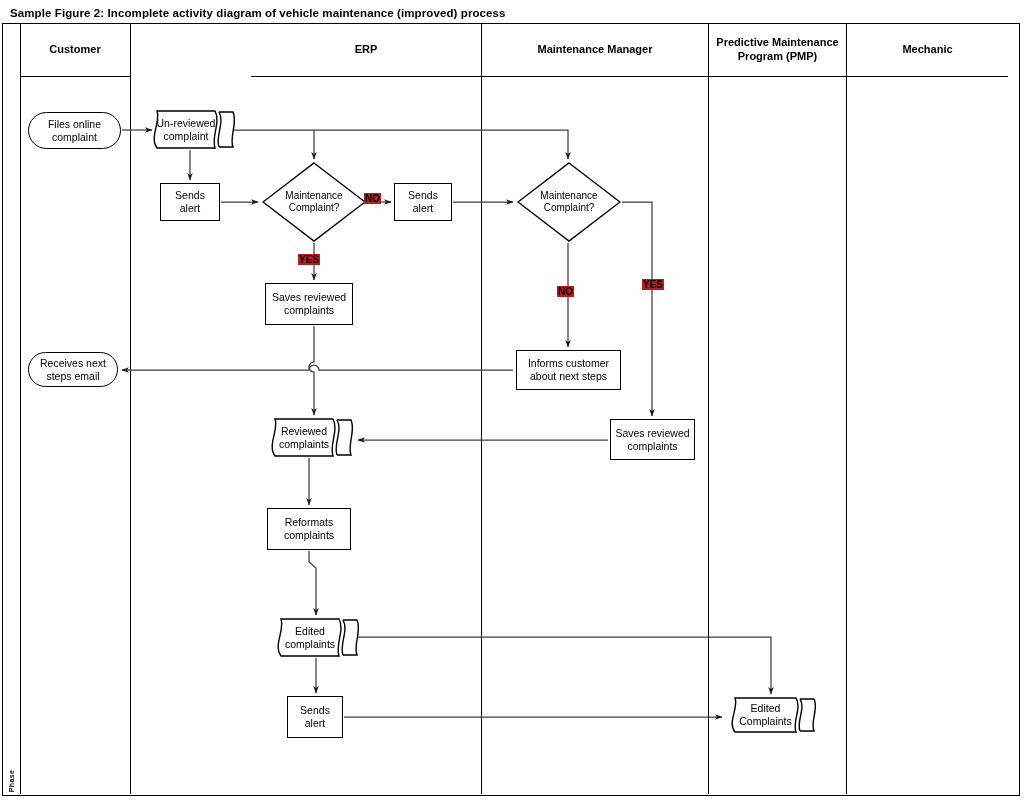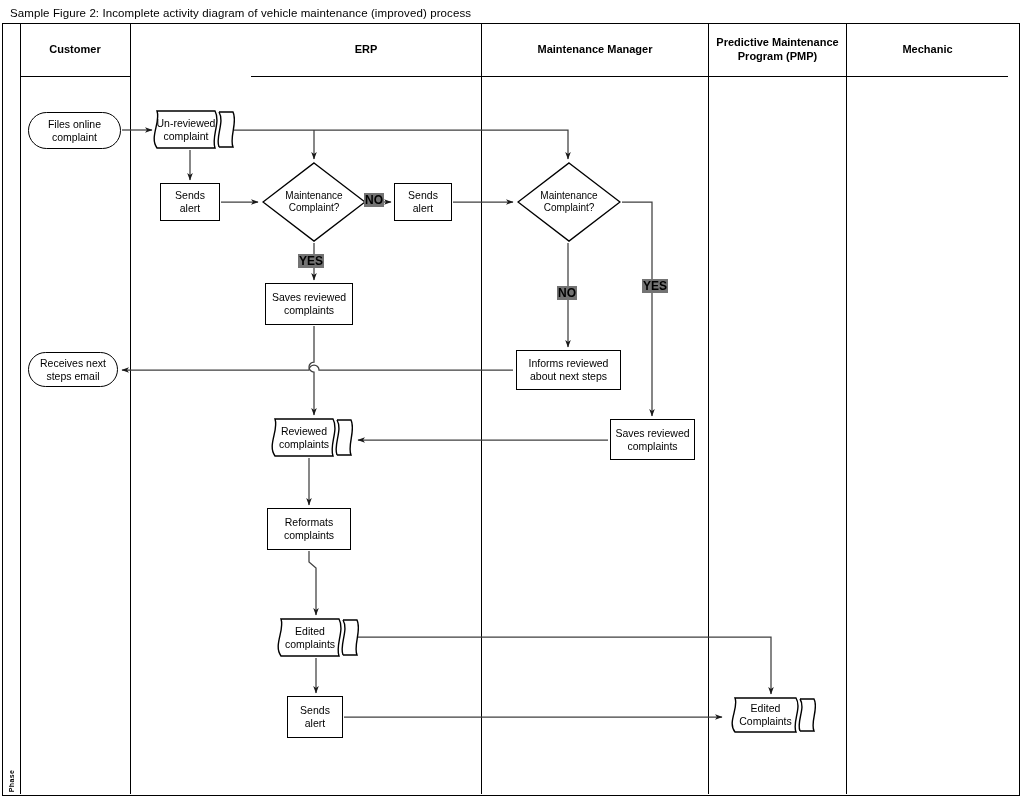--- a/index.html
+++ b/index.html
@@ -14,21 +14,21 @@
   
   .frame{
     position:absolute;left:2px;top:2px;width:1018px;height:794px;
     border:1.5px solid #000;box-sizing:border-box;background:#fff;
   }
   
   .caption{
     position:absolute;left:2px;top:2px;width:1018px;height:22px;
     border-bottom:1.5px solid #000;box-sizing:border-box;
     display:flex;align-items:center;
-    padding-left:8px;font-size:11.5px;font-weight:400;letter-spacing:.1px;
+    padding-left:8px;font-size:11.5px;font-weight:700;letter-spacing:.1px;
     background:#fff;
   }
   
   .phase-strip{
     position:absolute;left:3.5px;top:24px;width:17px;height:770px;
     border-right:1.5px solid #000;box-sizing:border-box;background:#fff;
   }
   .phase-label{
     position:absolute;left:-14px;bottom:6px;width:44px;height:14px;
     transform:rotate(-90deg);transform-origin:center center;
@@ -66,22 +66,22 @@
   }
   .n-task{
     border:1.4px solid #000;background:#fff;
   }
   .n-doc{background:transparent;}
   .n-doc .txt{font-size:10.5px;}
   .n-decision{background:transparent;}
   .n-decision .txt{font-size:10px;line-height:1.25;}
 
   .edge-label{
-    position:absolute;font-size:12px;font-weight:600;
-    background:#737373;padding:0 1px;white-space:nowrap;
+    position:absolute;font-size:10px;font-weight:600;
+    background:#b91c1c;padding:0 1px;white-space:nowrap;
   }
 </style>
 </head>
 <body>
 
 <div id="root">
 
   <div class="frame"></div>
 
   <div class="caption">
@@ -165,21 +165,21 @@
       <div class="node n-decision" style="left: 517px; top: 162px; width: 104px; height: 80px;">
         <svg width="104" height="80" viewBox="0 0 104 80" style="position: absolute; left: 0px; top: 0px;">
           <path d="M 52 1 L 103 40 L 52 79 L 1 40 Z" fill="#fff" stroke="#000" stroke-width="1.4"></path>
         </svg>
         <div class="txt">Maintenance Complaint?</div>
       </div>
       <div class="node n-task" style="left: 265px; top: 283px; width: 88px; height: 42px;">
         <div class="txt">Saves reviewed complaints</div>
       </div>
       <div class="node n-task" style="left: 516px; top: 350px; width: 105px; height: 40px;">
-        <div class="txt">Informs reviewed about next steps</div>
+        <div class="txt">Informs customer about next steps</div>
       </div>
       <div class="node n-terminal" style="left: 28px; top: 352px; width: 90px; height: 35px;">
         <div class="txt">Receives next steps email</div>
       </div>
       <div class="node n-task" style="left: 610px; top: 419px; width: 85px; height: 41px;">
         <div class="txt">Saves reviewed complaints</div>
       </div>
       <div class="node n-doc" style="left: 266px; top: 418px; width: 87px; height: 39px;">
         <svg width="87" height="39" viewBox="0 0 87 39" style="position: absolute; left: 0px; top: 0px;">
           <path d="M 9 1 L 67 1 C 73 11.7, 63 27.299999999999997, 67 38 L 9 38 C 1 27.299999999999997, 13 11.7, 9 1 Z" fill="#fff" stroke="#000" stroke-width="1.4"></path>

